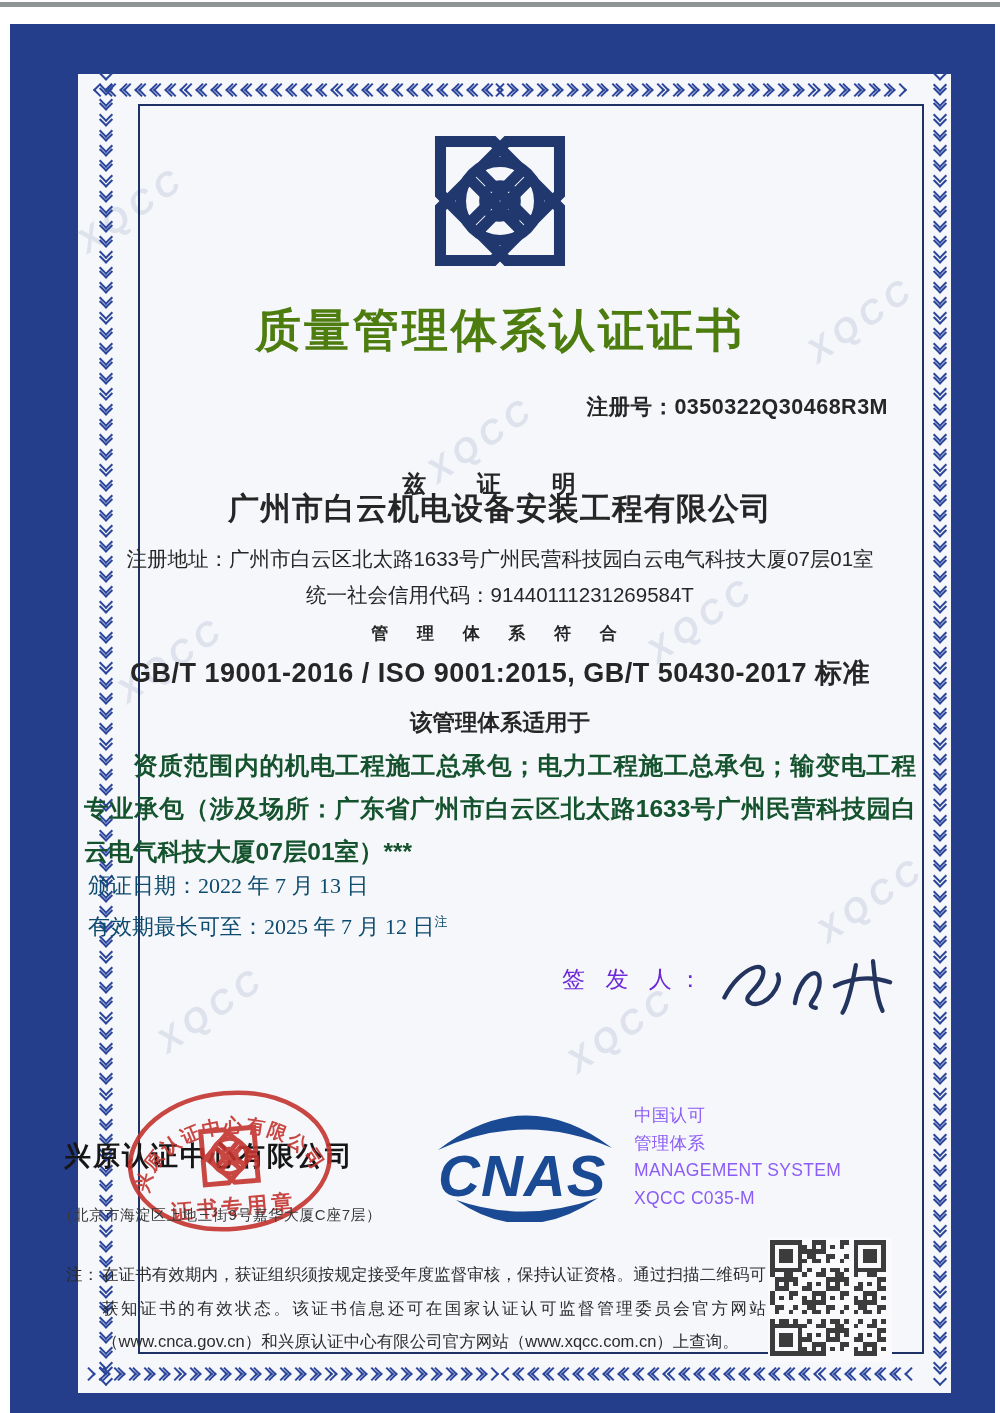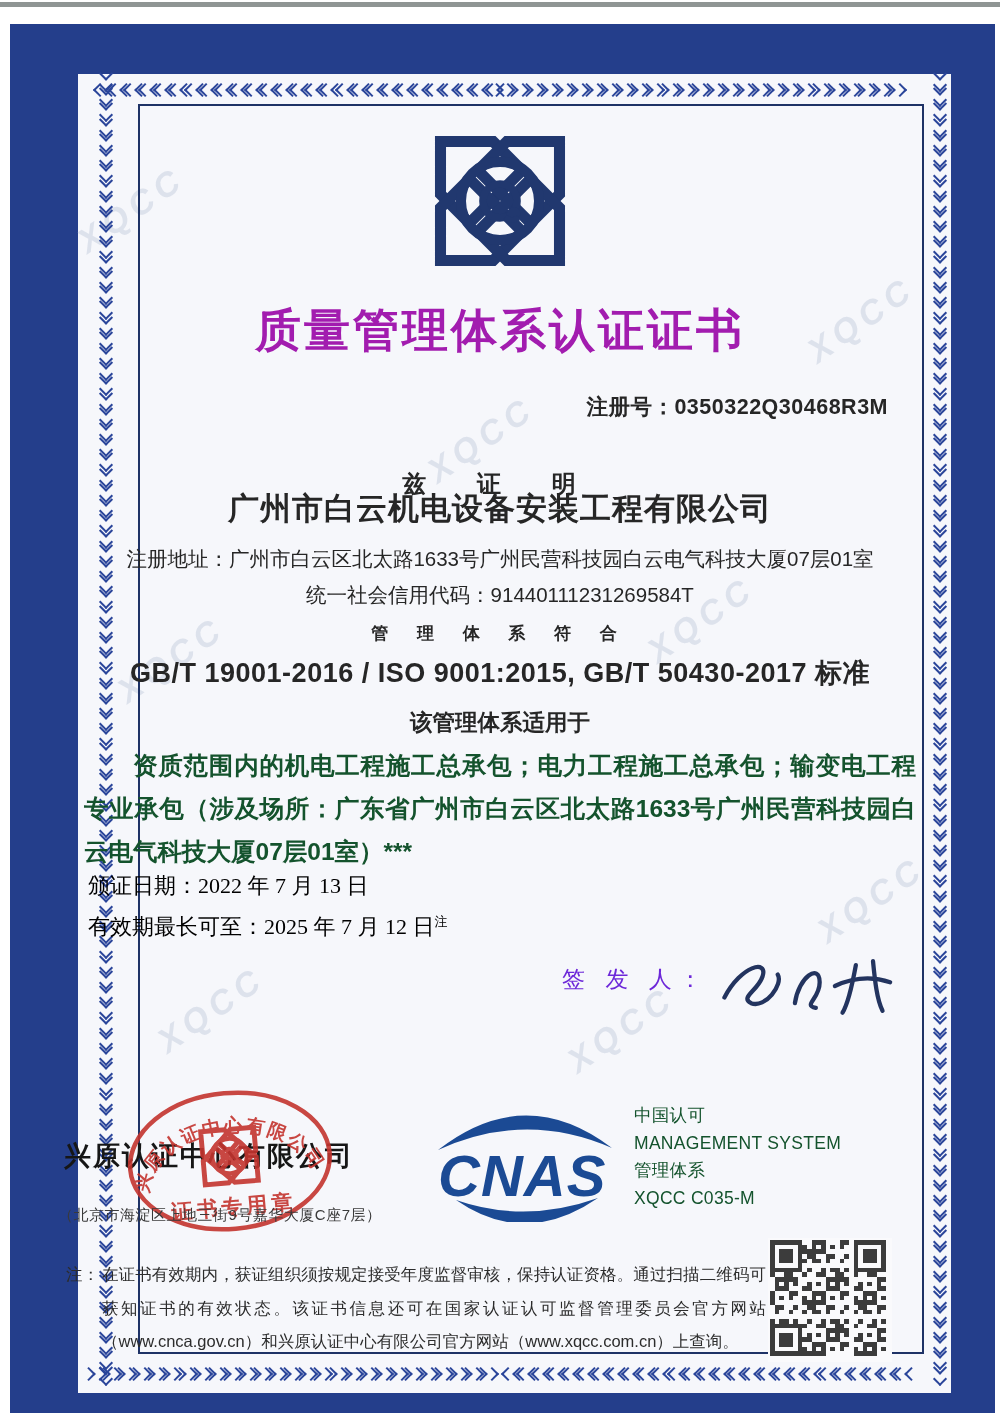--- a/index.html
+++ b/index.html
@@ -41,44 +41,44 @@
   .d-left{transform:rotate(135deg);}
   .d-down{transform:rotate(45deg);}
   .inner-line{
     position:absolute;left:138px;top:104px;width:786px;height:1250px;
     border:2px solid #1e3266;box-sizing:border-box;
   }
   
   .abs{position:absolute;}
   .ctr{left:0;right:0;text-align:center;}
   .emblem{left:415px;top:114px;width:170px;height:174px;color:#21386f;}
-  .title{top:300px;font-size:46px;font-weight:bold;letter-spacing:3px;color:#a21caf;}
+  .title{top:300px;font-size:46px;font-weight:bold;letter-spacing:3px;color:#4d7c0f;}
   .regline{top:392px;right:112px;font-size:21.5px;font-weight:bold;letter-spacing:.5px;}
   .hereby{top:452px;font-size:24px;letter-spacing:22px;font-weight:600;margin-top:16px;}
   .company{top:488px;font-size:31px;font-weight:bold;letter-spacing:1px;}
   .addr{top:545px;font-size:20.5px;}
   .credit{top:581px;font-size:20.5px;}
   .conform{top:622px;font-size:17px;letter-spacing:12px;font-weight:600;}
   .standards{top:655px;font-size:27px;font-weight:bold;letter-spacing:.5px;}
   .scopehead{top:707px;font-size:22.5px;font-weight:600;}
   .scope{
     top:744px;left:84px;width:832px;font-size:24.5px;font-weight:600;
     line-height:43px;text-indent:2em;text-align:justify;color:#14532d;
   }
   .datelines{top:868px;left:88px;font-family:"Liberation Serif","DejaVu Serif",serif;
-    font-size:22px;line-height:36px;color:#000000;}
+    font-size:22px;line-height:36px;color:#0c4a6e;}
   .datelines sup{font-size:13px;}
   .signer-row{top:946px;left:562px;display:flex;align-items:flex-start;}
   .signer-label{font-size:23px;letter-spacing:7px;padding-top:18px;color:#6d28d9;}
   .signature{width:200px;height:80px;margin-left:4px;}
   .issuer-name{top:1138px;left:64px;font-size:27px;font-weight:bold;letter-spacing:2px;color:#161616;}
   .issuer-addr{top:1206px;left:58px;font-size:15px;color:#3a3a3a;letter-spacing:.5px;}
   .stamp{left:122px;top:1086px;width:216px;height:152px;opacity:.9;transform:rotate(-5deg);}
   .cnas-logo{left:430px;top:1096px;width:190px;height:126px;}
-  .cnas-text{left:634px;top:1102px;font-size:17.5px;line-height:27.5px;color:#14532d;letter-spacing:.3px;}
+  .cnas-text{left:634px;top:1102px;font-size:17.5px;line-height:27.5px;color:#8b5cf6;letter-spacing:.3px;}
   .footnote{
     top:1258px;left:66px;width:700px;font-size:16.5px;line-height:33.5px;
     color:#2c2c2c;padding-left:36px;box-sizing:border-box;text-align:justify;
   }
   .footnote .fn-label{position:absolute;left:0;top:0;}
   .qr{left:768px;top:1238px;width:120px;height:120px;background:#fafafc;padding:2px;}
   .qr-grid{display:grid;grid-template-columns:repeat(25,1fr);grid-template-rows:repeat(25,1fr);
     width:116px;height:116px;}
   .qr-grid i{display:block;}
   .qr-grid i.on{background:#3c3c3c;}
@@ -470,22 +470,22 @@
 
   <div class="abs issuer-addr">（北京市海淀区上地三街9号嘉华大厦C座7层）</div>
 
   <svg class="abs cnas-logo" viewBox="0 0 190 126">
     <path d="M8,54 Q95,-14 182,52 Q95,14 8,54 Z" fill="#1b4a94"></path>
     <text x="8" y="100" font-size="58" font-weight="bold" font-style="italic" fill="#1b4a94" letter-spacing="1">CNAS</text>
     <path d="M26,104 Q95,152 168,102 Q95,128 26,104 Z" fill="#1b4a94"></path>
   </svg>
   <div class="abs cnas-text">
     <div>中国认可</div>
+    <div>管理体系</div>
     <div>MANAGEMENT SYSTEM</div>
-    <div>管理体系</div>
     <div>XQCC C035-M</div>
   </div>
 
   <div class="abs footnote">
     <span class="fn-label">注：</span>
     <span>在证书有效期内，获证组织须按规定接受年度监督审核，保持认证资格。通过扫描二维码可获知证书的有效状态。该证书信息还可在国家认证认可监督管理委员会官方网站（www.cnca.gov.cn）和兴原认证中心有限公司官方网站（www.xqcc.com.cn）上查询。</span>
   </div>
 
   <div class="abs qr">
     <div class="qr-grid">

